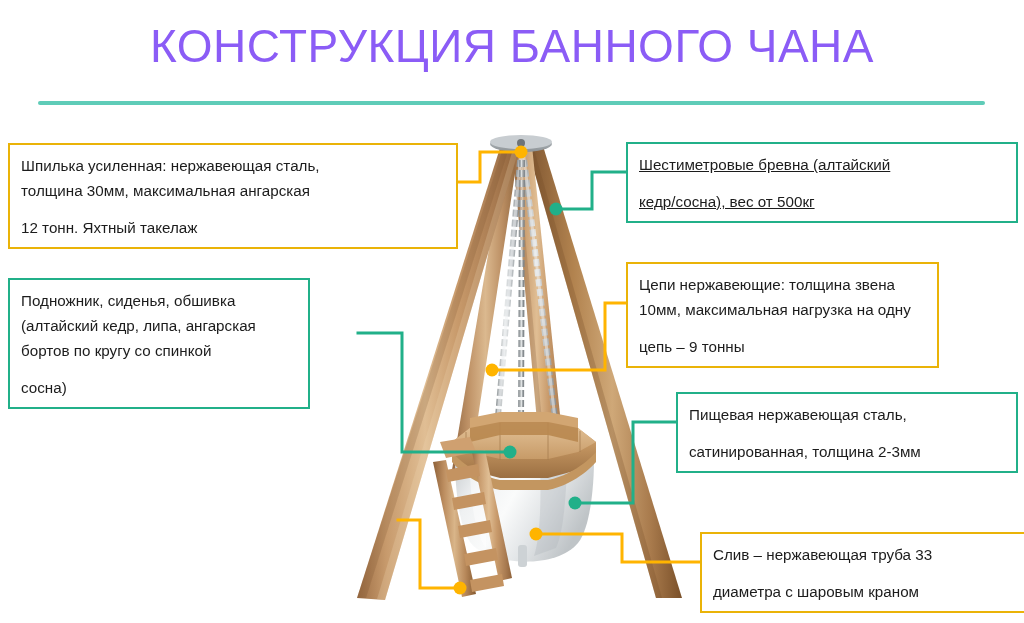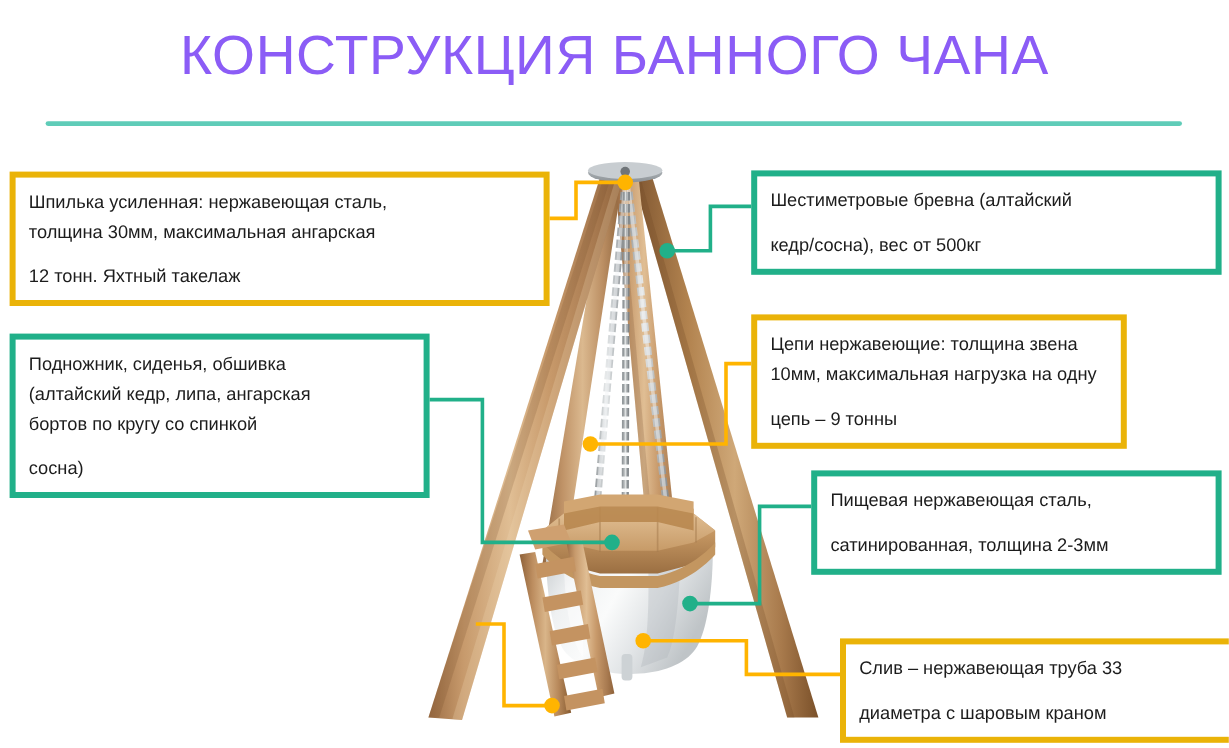--- a/index.html
+++ b/index.html
@@ -26,38 +26,38 @@
   .divider{
     position:absolute;left:38px;top:101px;width:947px;height:4px;
     background:#5FCCB8;border-radius:2px;
   }
 
   
   .callout{
     position:absolute;
     background:#ffffff;
     box-sizing:border-box;
-    border:5px solid #eab308;
+    border:2px solid #eab308;
     padding:8px 11px 7px 11px;
     font-size:15.2px;
     line-height:25px;
     color:#1c1c1c;
     text-align:justify;
     text-justify:inter-word;
     z-index:6;
   }
   .callout.teal{border-color:#21B089;}
   .callout p{margin:0;}
   .callout p:last-child{text-align:left;text-align-last:left;margin-top:12px;}
 
   
   #box-stud      {left:8px;  top:143px; width:450px;}
-  #box-logs      {left:626px;top:142px; width:392px;}
+  #box-logs      {left:626px;top:142px; width:392px;text-decoration:underline;}
   #box-chains    {left:626px;top:262px; width:313px;}
-  #box-seats     {left:8px;  top:278px; width:350px;}
+  #box-seats     {left:8px;  top:278px; width:302px;}
   #box-steel     {left:676px;top:392px; width:342px;}
   #box-ladder    {left:8px;  top:492px; width:390px;}
   #box-drain     {left:700px;top:532px; width:364px;}
 
   
   #leaders{position:absolute;left:0;top:0;width:1024px;height:623px;z-index:5;}
 
   
   #illo{position:absolute;left:0;top:0;width:1024px;height:623px;z-index:2;}
 </style>

